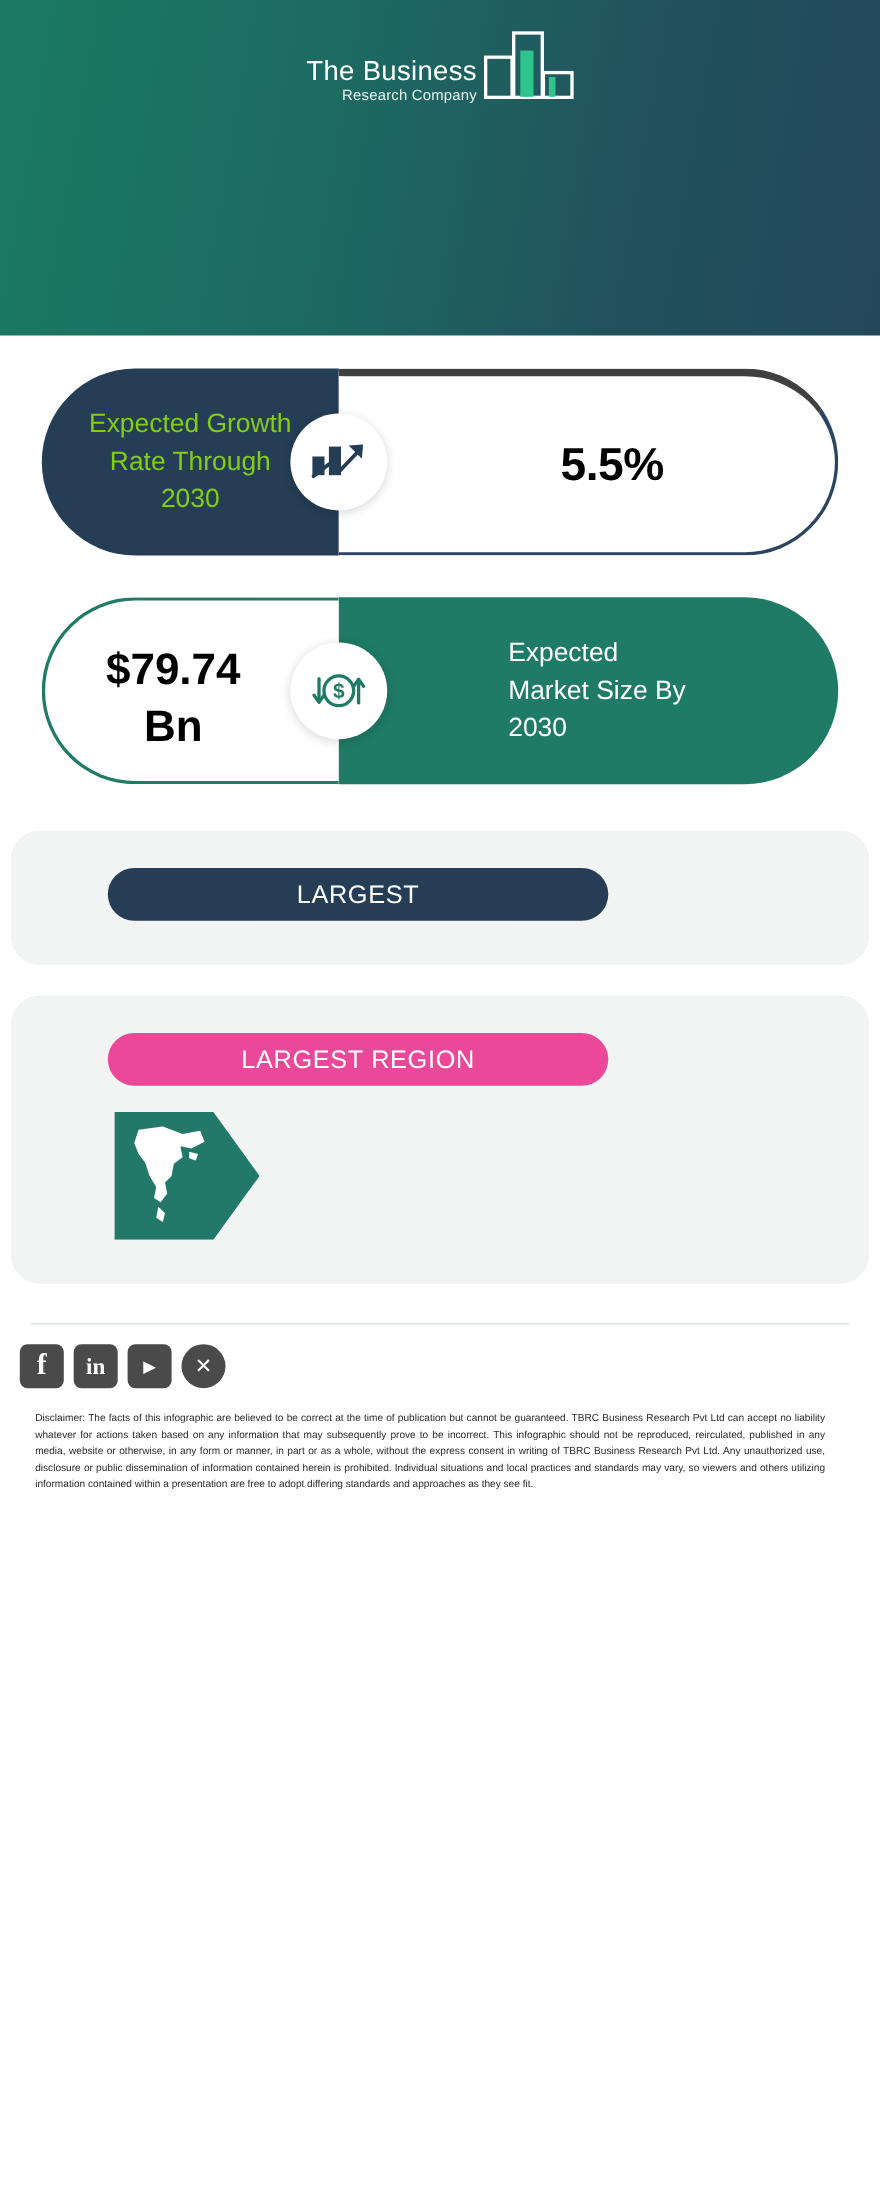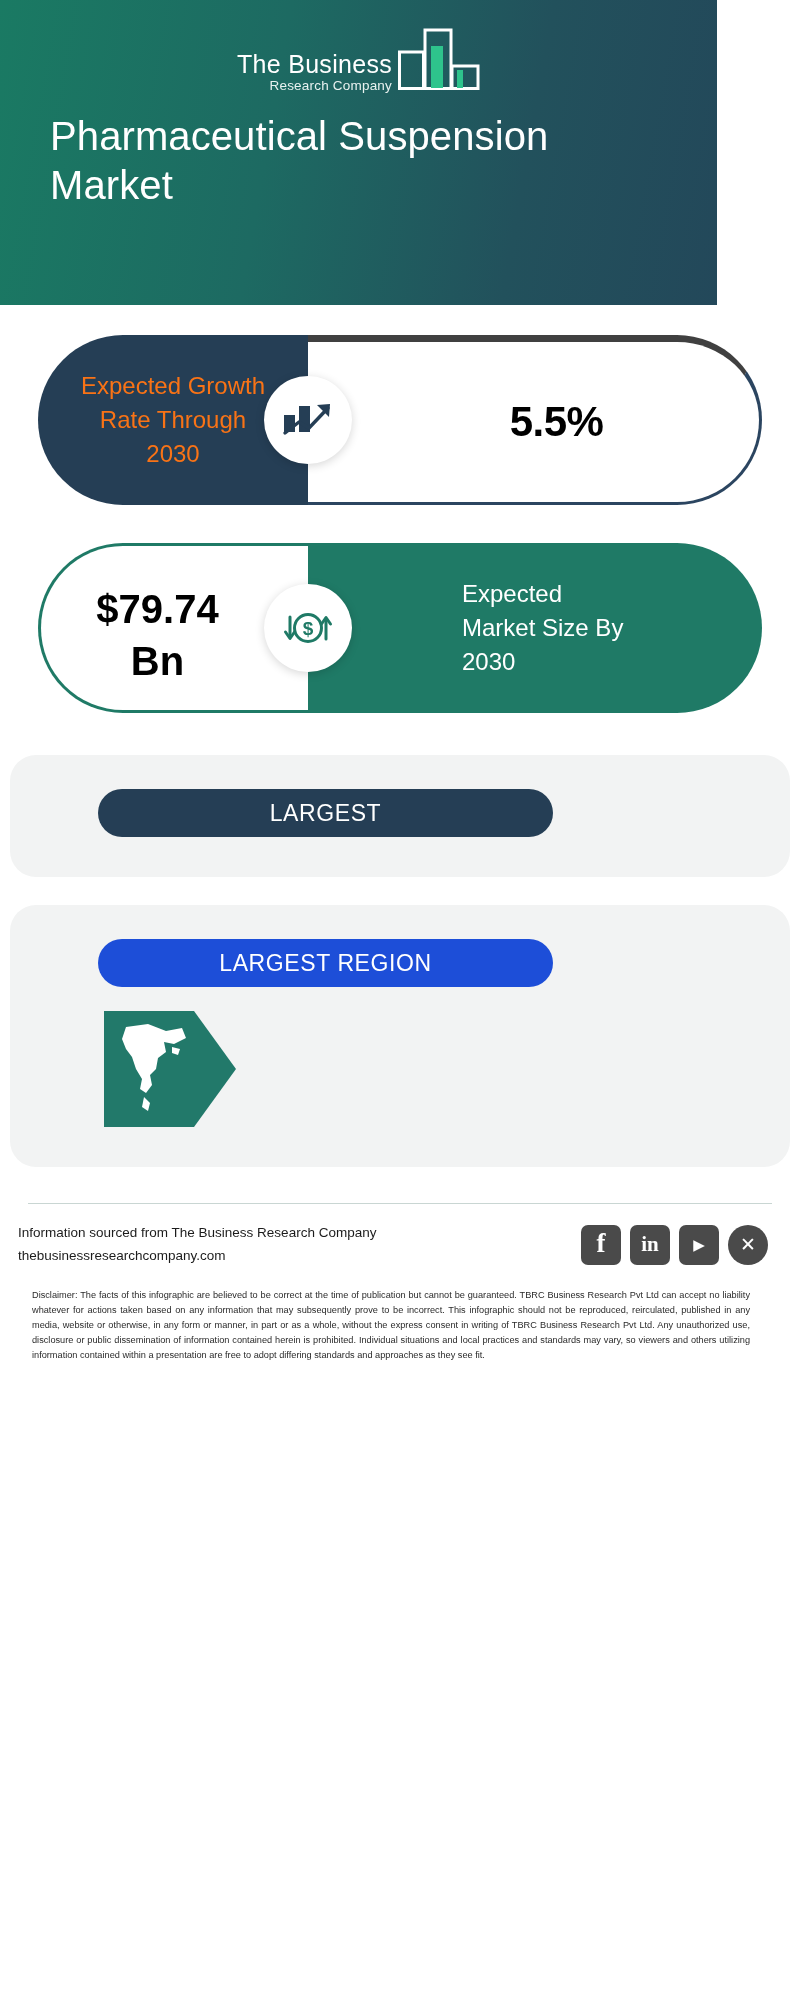--- a/index.html
+++ b/index.html
@@ -7,21 +7,21 @@
     width: 800px;
     height: 2000px;
     background: #ffffff;
     font-family: "Liberation Sans", sans-serif;
   }
   .page { width: 800px; height: 2000px; position: relative; overflow: hidden; background:#fff; }
 
   
   .header {
     position: relative;
-    width: 717px; height: 305px;
+    width: 800px; height: 305px;
     background: linear-gradient(100deg, #1a7a63 0%, #1d6a62 38%, #22515c 72%, #23485a 100%);
     overflow: hidden;
     text-decoration: underline;
   }
   .logo {
     position: absolute; left: 0; right: 0; top: 22px;
     display: flex; align-items: flex-end; justify-content: center; gap: 0px;
   }
   .logo-text { text-align: right; line-height: 1; padding-bottom: 4px; }
   .logo-line1 {
@@ -46,21 +46,21 @@
   .statcard { position: relative; height: 170px; display: flex; }
   .statcard + .statcard { margin-top: 38px; }
 
   
   .s1-left {
     width: 270px; height: 170px; background: #253e55;
     border-radius: 85px 0 0 85px;
     display: flex; align-items: center; justify-content: center;
   }
   .s1-left-label {
-    color: #f97316; font-size: 24px; line-height: 1.42; text-align: center;
+    color: #84cc16; font-size: 24px; line-height: 1.42; text-align: center;
     width: 200px;
   }
   .s1-right {
     flex: 1; height: 170px; position: relative;
     border-top: 7px solid #404040;
     border-right: 3px solid #2b4560;
     border-bottom: 3px solid #2b4560;
     border-radius: 0 85px 85px 0;
     background: #ffffff;
     display: flex; align-items: center; justify-content: center;
@@ -107,21 +107,21 @@
     padding: 34px 30px 40px 30px;
   }
   .panel + .panel { margin-top: 28px; }
   .pill {
     height: 48px; border-radius: 24px; display: flex;
     align-items: center; justify-content: center;
     color: #ffffff; font-size: 23px; letter-spacing: 0.6px;
     width: 455px; margin-left: 58px;
   }
   .pill-driver { background: #253e55; }
-  .pill-region { background: #1d4ed8; }
+  .pill-region { background: #ec4899; }
 
   .panel-body { display: flex; align-items: flex-start; margin-top: 24px; }
   .arrow-box {
     width: 132px; height: 116px; position: relative; flex: 0 0 132px;
     margin-left: 64px;
   }
   .panel-text {
     font-size: 20.5px; line-height: 1.58; color: #111111;
     margin-left: 24px; width: 330px; padding-top: 4px;
   }
@@ -160,21 +160,20 @@
         <svg width="82" height="68" viewBox="0 0 82 68">
           <rect x="1.5" y="30" width="24" height="36.5" fill="none" stroke="#ffffff" stroke-width="3"></rect>
           <rect x="27" y="8" width="26" height="58.5" fill="none" stroke="#ffffff" stroke-width="3"></rect>
           <rect x="54" y="44" width="26" height="22.5" fill="none" stroke="#ffffff" stroke-width="3"></rect>
           <rect x="33" y="24" width="12" height="42" fill="#2ec48c"></rect>
           <rect x="59" y="48" width="6" height="18" fill="#2ec48c"></rect>
         </svg>
       </span>
     </div>
 
-    <div class="hero-title">Pharmaceutical Suspension Market</div>
   </div>
 
   <div class="stats" style="margin-top:30px;">
 
     <div class="statcard">
       <div class="s1-left">
         <div class="s1-left-label">Expected Growth Rate Through 2030</div>
       </div>
       <div class="s1-right">
         <div class="s1-value">5.5%</div>
@@ -230,24 +229,20 @@
             <path d="M68 36 L76 38 L74 44 L68 42 Z" fill="#ffffff"></path>
           </svg>
         </div>
       </div>
     </div>
   </div>
 
   <div class="footer">
     <div class="footer-rule"></div>
     <div class="footer-row">
-      <div class="footer-src">
-        <div>Information sourced from The Business Research Company</div>
-        <div>thebusinessresearchcompany.com</div>
-      </div>
       <div class="socials">
         <div class="sq" style="font-size:27px;font-weight:bold;line-height:1;padding-bottom:3px;">
           <span>f</span>
         </div>
         <div class="sq" style="font-size:21px;font-weight:bold;font-family:Liberation Serif, serif;">
           <span>in</span>
         </div>
         <div class="sq" style="font-size:15px;">
           <span>▶</span>
         </div>

